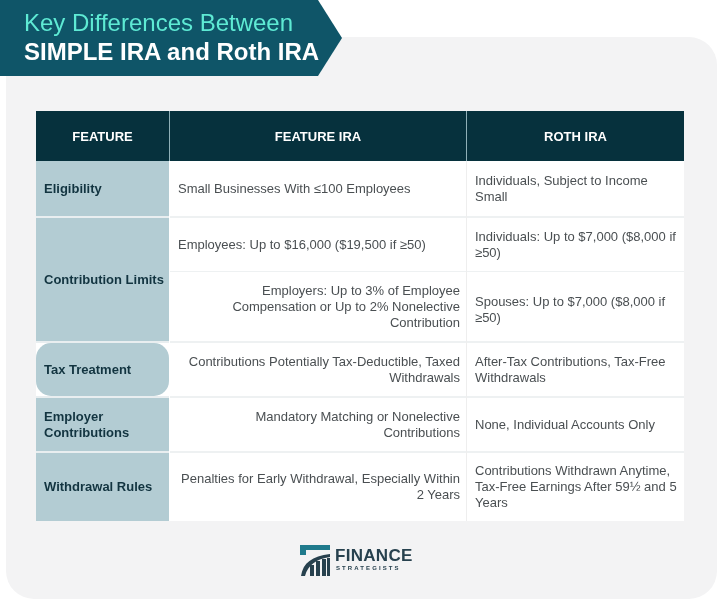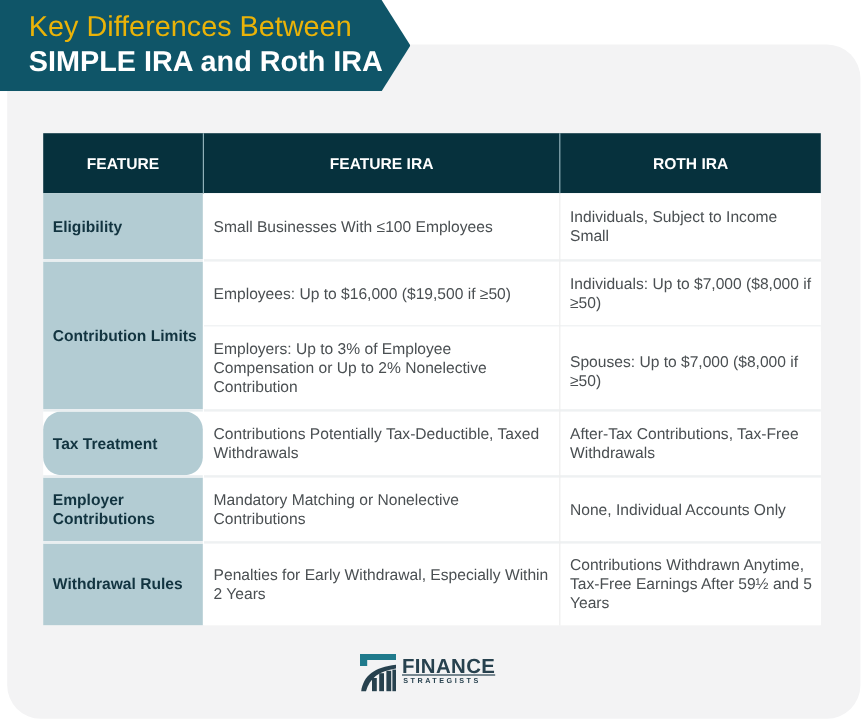--- a/index.html
+++ b/index.html
@@ -11,21 +11,21 @@
     background: #f3f3f4; border-radius: 28px;
   }
 
   .banner {
     position: absolute; left: 0; top: 0; width: 342px; height: 76px;
     background: #0f5568;
     clip-path: polygon(0 0, 318px 0, 342px 38px, 318px 76px, 0 76px);
     z-index: 2;
     padding: 8px 0 0 24px;
   }
-  .banner .line1 { color: #eab308; font-size: 24px; line-height: 29px; font-weight: normal; }
+  .banner .line1 { color: #5eead4; font-size: 24px; line-height: 29px; font-weight: normal; }
   .banner .line2 { color: #ffffff; font-size: 24px; line-height: 30px; font-weight: bold; }
 
   .table {
     position: absolute; left: 36px; top: 111px; width: 648px; height: 410px;
     background: #ffffff;
   }
   .thead { position: absolute; left: 0; top: 0; width: 648px; height: 50px; background: #06313d; }
   .th {
     position: absolute; top: 0; height: 50px; display: flex; align-items: center; justify-content: center;
     color: #ffffff; font-weight: bold; font-size: 13px; text-align: center;
@@ -38,28 +38,28 @@
   .feat {
     position: absolute; left: 0; width: 133px; background: #b3ccd3;
     display: flex; align-items: center; padding-left: 8px;
     color: #123440; font-weight: bold; font-size: 13px; line-height: 16px;
   }
   .cell {
     position: absolute; display: flex; align-items: center;
     color: #4a4f52; font-size: 13px; line-height: 16px;
     padding-left: 8px; padding-right: 6px; background: #ffffff;
   }
-  .cell.c1 { left: 134px; width: 296px; }
+  .cell.c1 { left: 134px; width: 296px; text-align: right; }
   .cell.c2 { left: 431px; width: 217px; }
   .hline { position: absolute; height: 2px; background: #eef1f2; }
   .feat-gap { position: absolute; left: 0; width: 133px; height: 2px; background: #e9eef0; }
   .vline { position: absolute; width: 1px; background: #eeeeee; }
 
   .logo { position: absolute; left: 300px; top: 545px; width: 110px; height: 32px; }
-  .logo .word1 { position: absolute; left: 35px; top: 1px; font-size: 17px; font-weight: bold; color: #27414e; letter-spacing: 0.3px; text-decoration: underline; }
+  .logo .word1 { position: absolute; left: 35px; top: 1px; font-size: 17px; font-weight: bold; color: #27414e; letter-spacing: 0.3px; }
   .logo .word2 { position: absolute; left: 36px; top: 20px; font-size: 6px; font-weight: bold; color: #27414e; letter-spacing: 2.1px; }
   .logo svg { position: absolute; left: 0; top: 0; }
 </style>
 </head>
 <body>
 
 <div class="card"></div>
 
 <div class="banner">
   <div class="line1">Key Differences Between</div>

